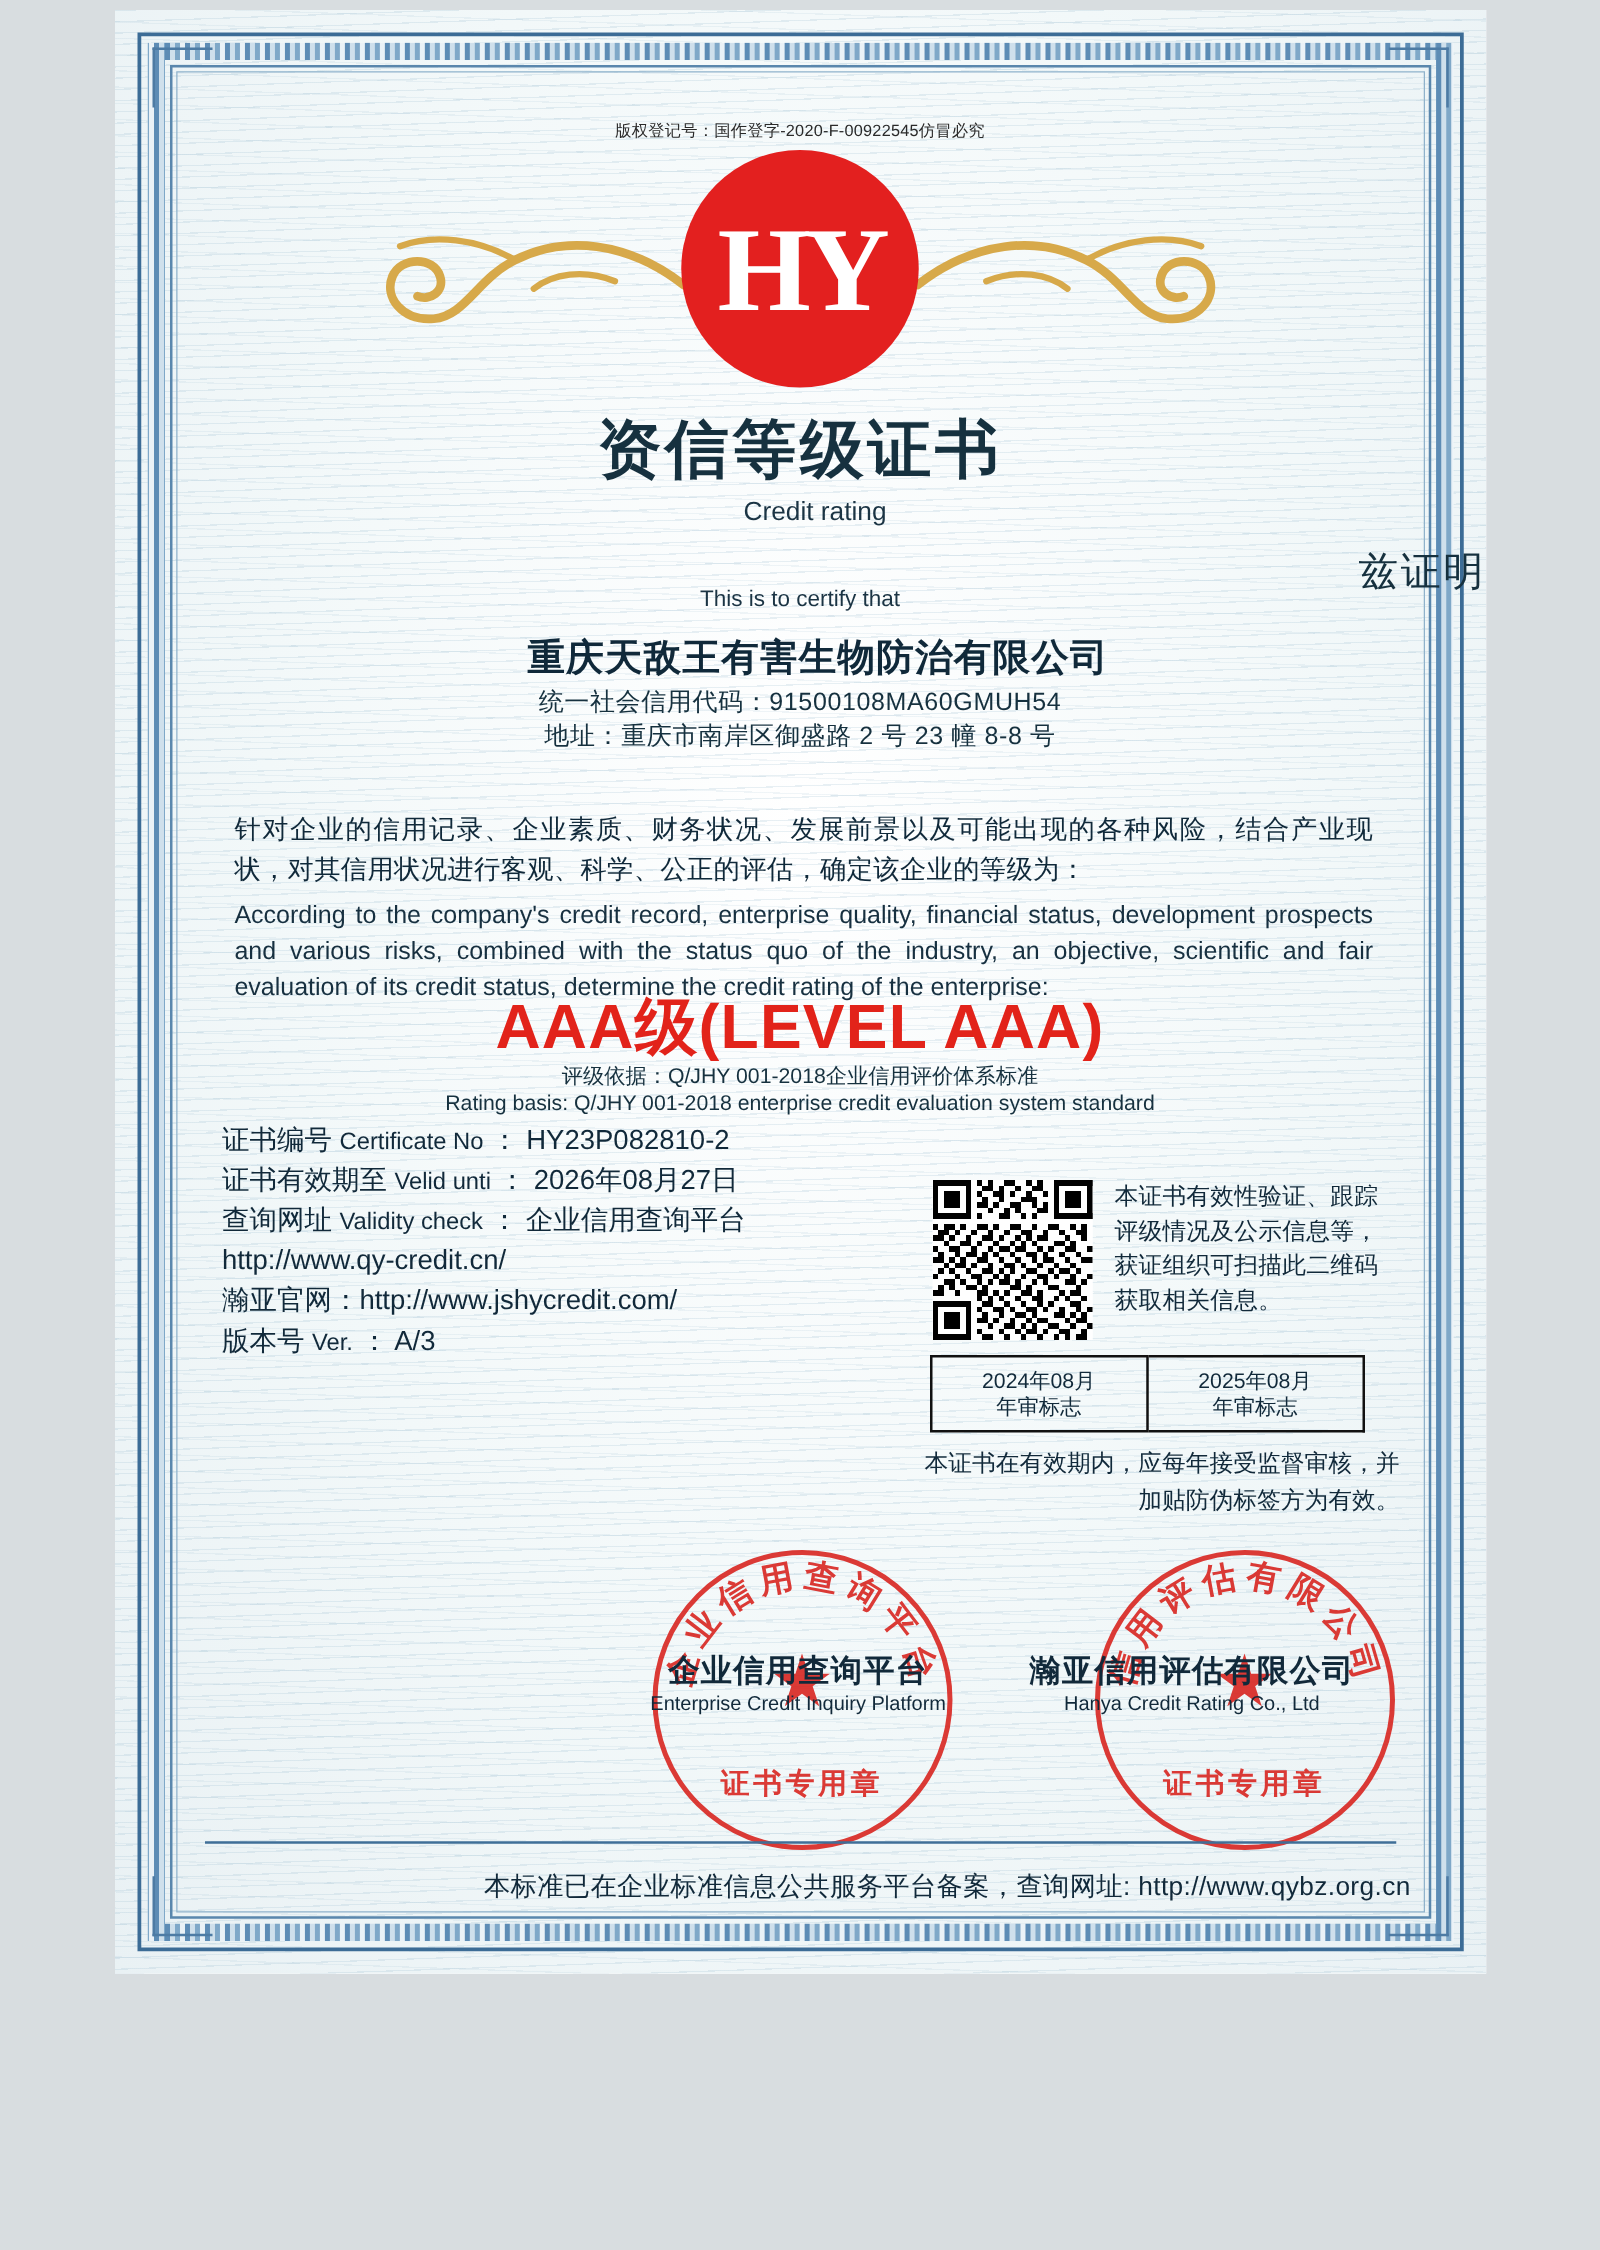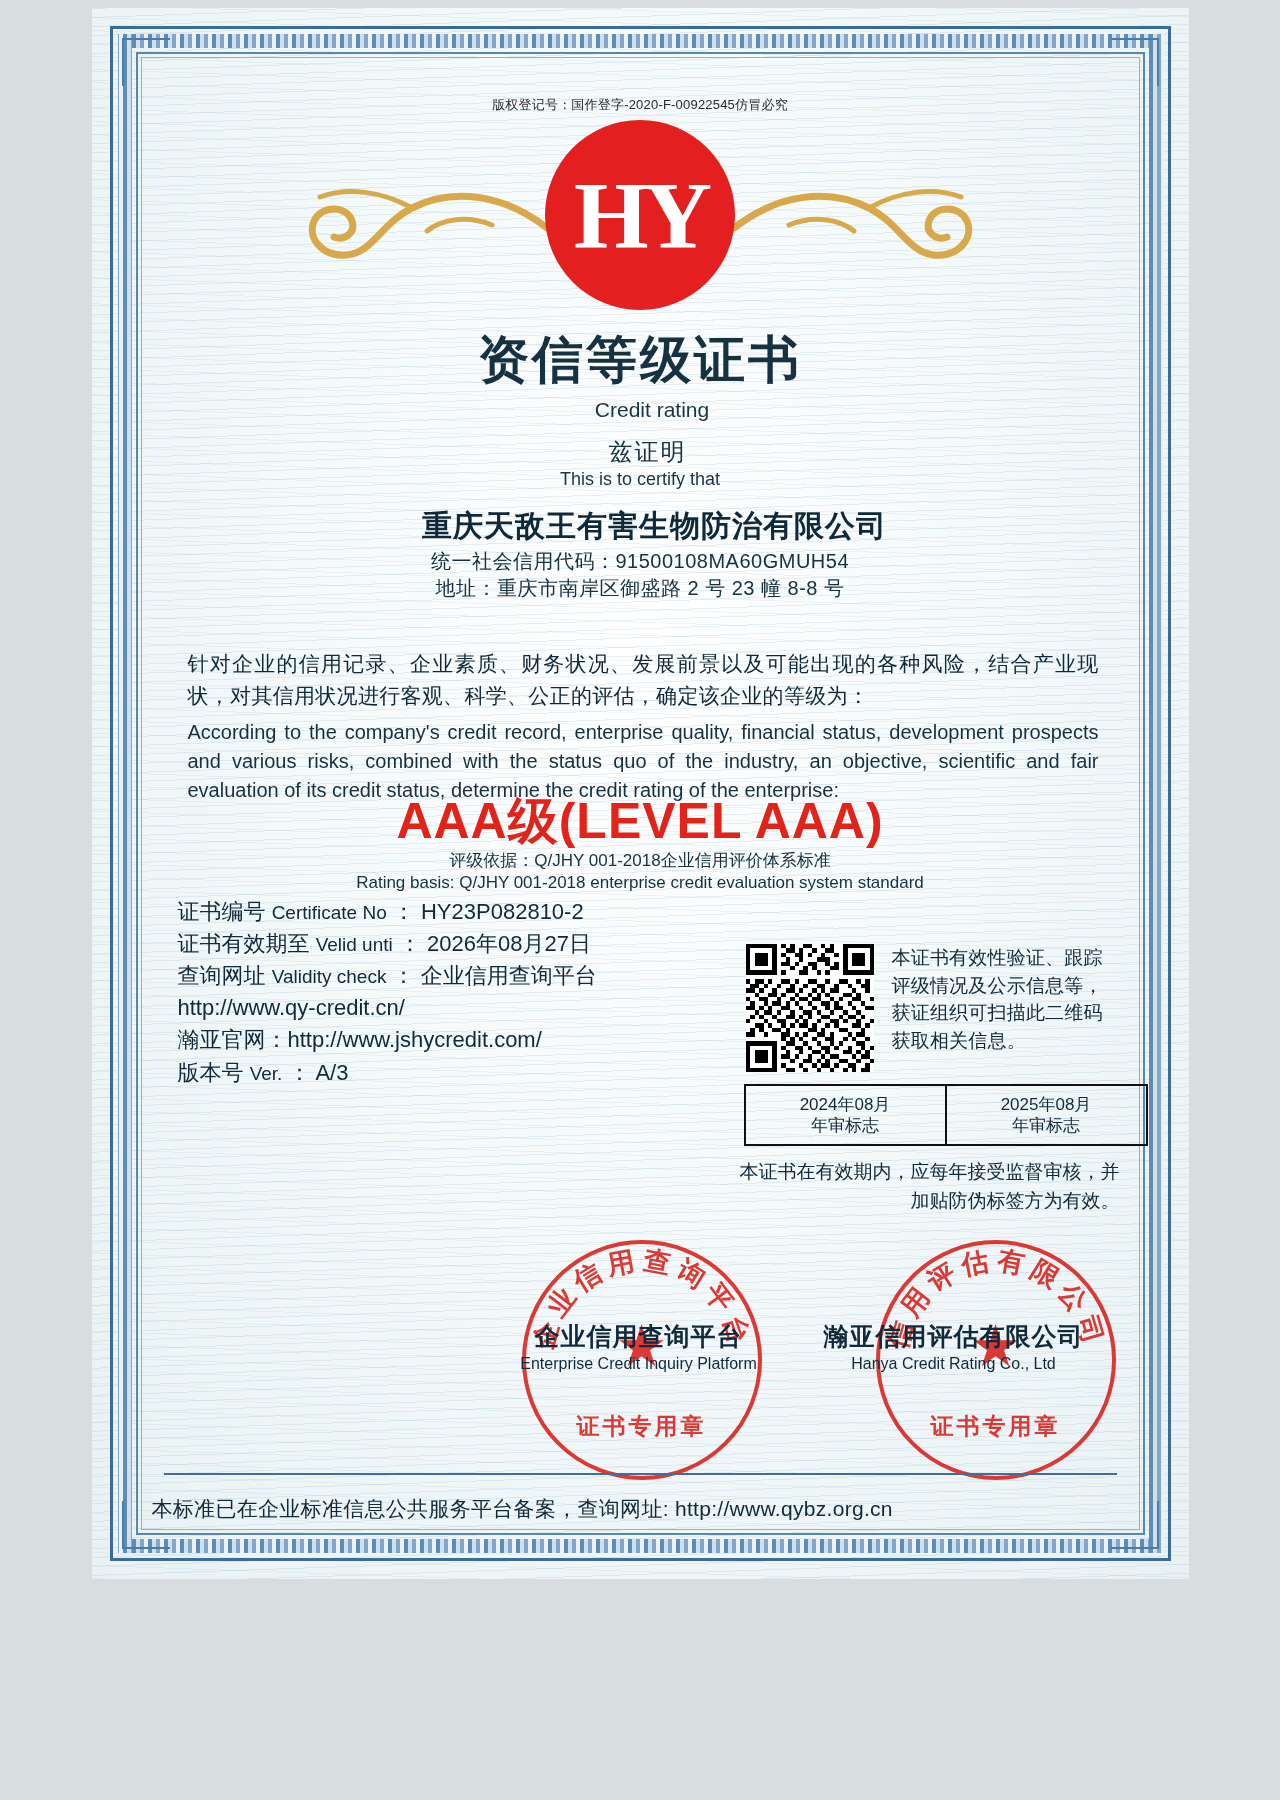--- a/index.html
+++ b/index.html
@@ -83,22 +83,22 @@
   .title-cn{
     position:absolute;top:318px;left:0;right:0;text-align:center;
     font-size:51px;font-weight:bold;color:#16313f;letter-spacing:3px;
     font-family:"DejaVu Sans","Liberation Sans",sans-serif;
   }
   .title-en{
     position:absolute;top:390px;left:0;right:0;text-align:center;
     font-size:21px;color:#1b3444;padding-left:24px;
   }
   .certify-cn{
-    position:absolute;top:428px;left:15px;right:0;text-align:center;
-    font-size:24px;color:#16313f;letter-spacing:2px;
+    position:absolute;top:428px;left:15px;right:0;text-align:right;
+    font-size:32px;color:#16313f;letter-spacing:2px;
   }
   .certify-en{
     position:absolute;top:461px;left:0;right:0;text-align:center;
     font-size:18px;color:#1b3444;
   }
   .company{
     position:absolute;top:498px;left:0;right:0;text-align:center;
     font-size:30px;font-weight:bold;color:#10293a;letter-spacing:1px;padding-left:29px;
   }
   .credit-code{
@@ -145,21 +145,21 @@
   .qr{
     position:absolute;left:654px;top:936px;width:128px;height:128px;
     background:#fff;
   }
   .qr svg{display:block;}
   .qr-note{
     position:absolute;left:800px;top:936px;width:228px;
     font-size:19px;color:#11293a;line-height:1.46;letter-spacing:.2px;
   }
   .seal-boxes{
-    position:absolute;left:652px;top:1076px;width:404px;height:62px;
+    position:absolute;left:652px;top:1076px;width:348px;height:62px;
     display:flex;
   }
   .seal-box{
     flex:1;border:2px solid #111;display:flex;flex-direction:column;
     align-items:center;justify-content:center;font-size:17px;color:#11293a;
     line-height:1.25;
   }
   .seal-box + .seal-box{border-left:none;}
   .annual-note{
     position:absolute;left:640px;top:1150px;width:388px;
@@ -189,21 +189,21 @@
   .org{
     position:absolute;text-align:center;width:300px;
   }
   .org .cn{font-size:25px;color:#11293a;font-weight:bold;letter-spacing:1px;}
   .org .en{font-size:16px;color:#11293a;margin-top:2px;}
   #org-left{left:397px;top:1312px;}
   #org-right{left:712px;top:1312px;}
 
   .footer{
     position:absolute;left:60px;right:60px;bottom:56px;
-    text-align:left;font-size:21px;color:#11293a;letter-spacing:.3px;
+    text-align:right;font-size:21px;color:#11293a;letter-spacing:.3px;
   }
   .footer-line{
     position:absolute;left:72px;right:72px;bottom:104px;height:2px;
     background:#3f6f98;
   }
 </style>
 </head>
 <body>
 
 <div class="page">

